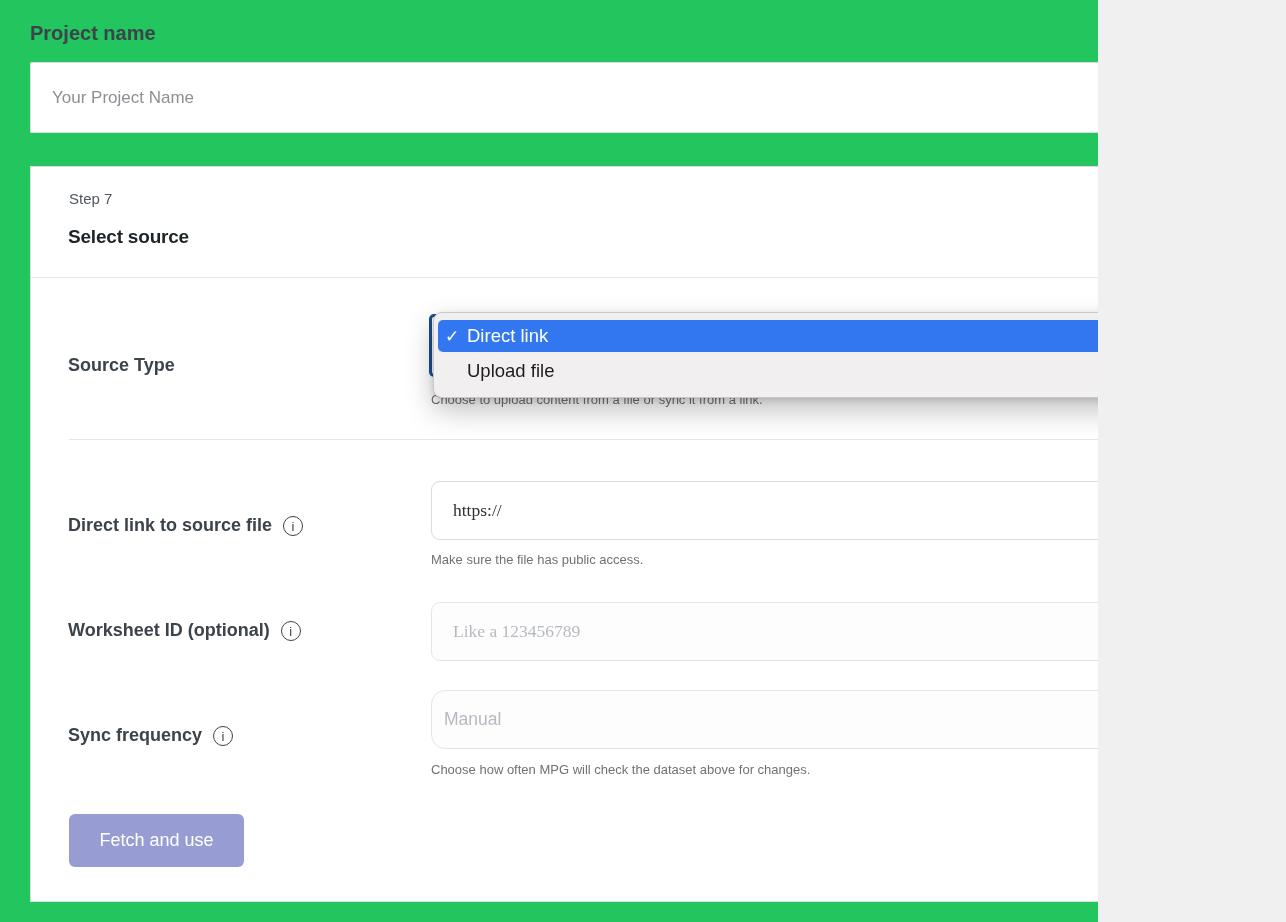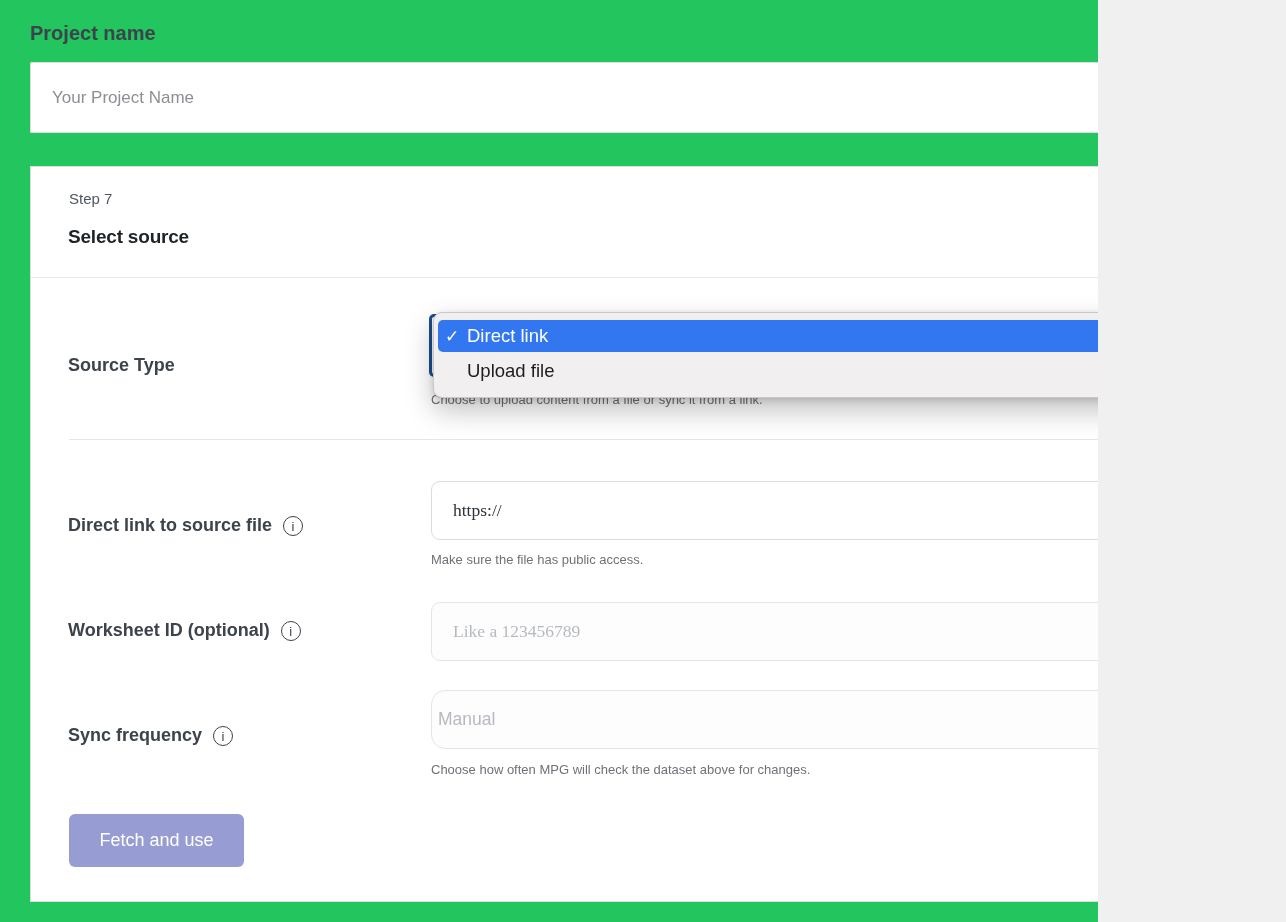--- a/index.html
+++ b/index.html
@@ -47,21 +47,21 @@
   .text-input.dim { background:#fdfdfd; border-color:#e4e5e8; }
   .text-input.dim::placeholder { color:#b6bac0; opacity:1; }
 
   .spinner {
     position:absolute; left:1144px; width:27px; height:31px; border-radius:5px;
     background:#f0f0f1; display:flex; flex-direction:column; align-items:center; justify-content:center;
   }
   .fake-select {
     position:absolute; left:400px; width:790px; height:59px;
     background:#fdfdfd; border:1px solid #e4e5e8; border-radius:14px;
-    display:flex; align-items:center; padding:0 6px; font-size:17.5px; color:#b6bac0;
+    display:flex; align-items:center; padding:0 12px; font-size:17.5px; color:#b6bac0;
     cursor:pointer;
   }
   .fake-select .sel-chevron { position:absolute; right:18px; top:18px; }
 
   .fetch-btn {
     position:absolute; left:38px; top:647px; width:175px; height:53px;
     background:#979dd3; border:none; border-radius:6px;
     color:#fff; font-size:18px; cursor:pointer;
     font-family:"Liberation Sans","DejaVu Sans",sans-serif;
   }

